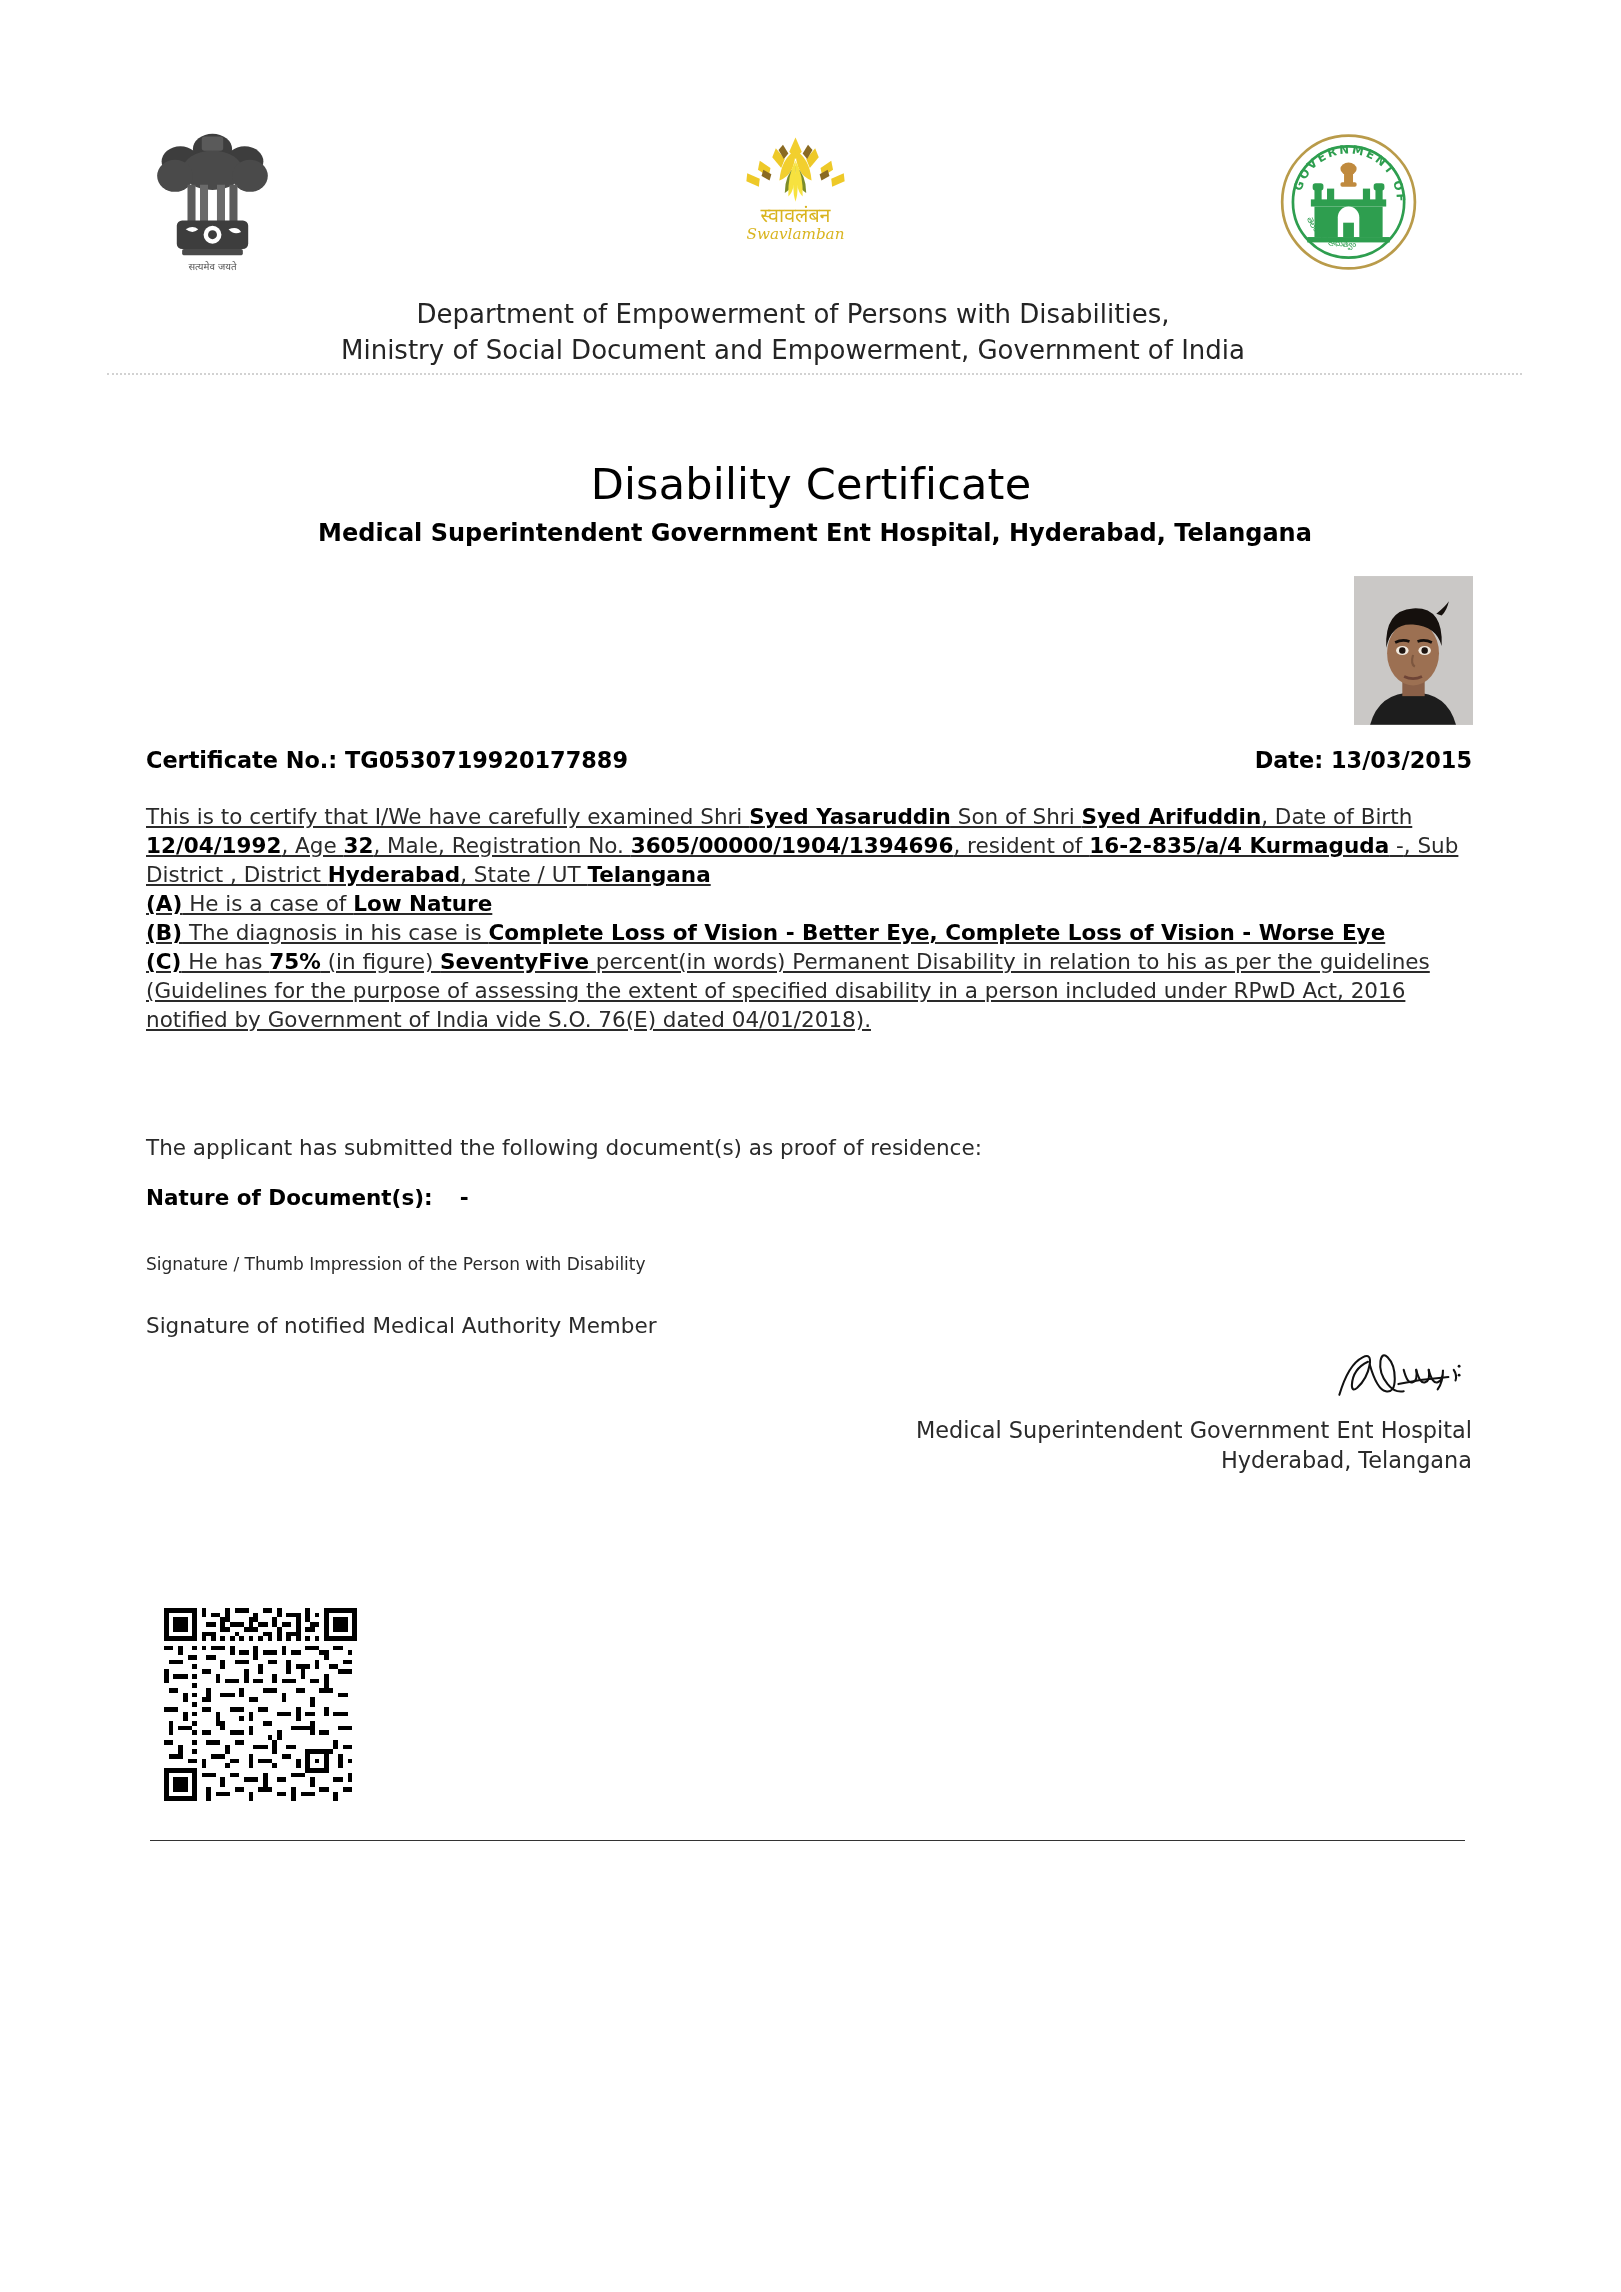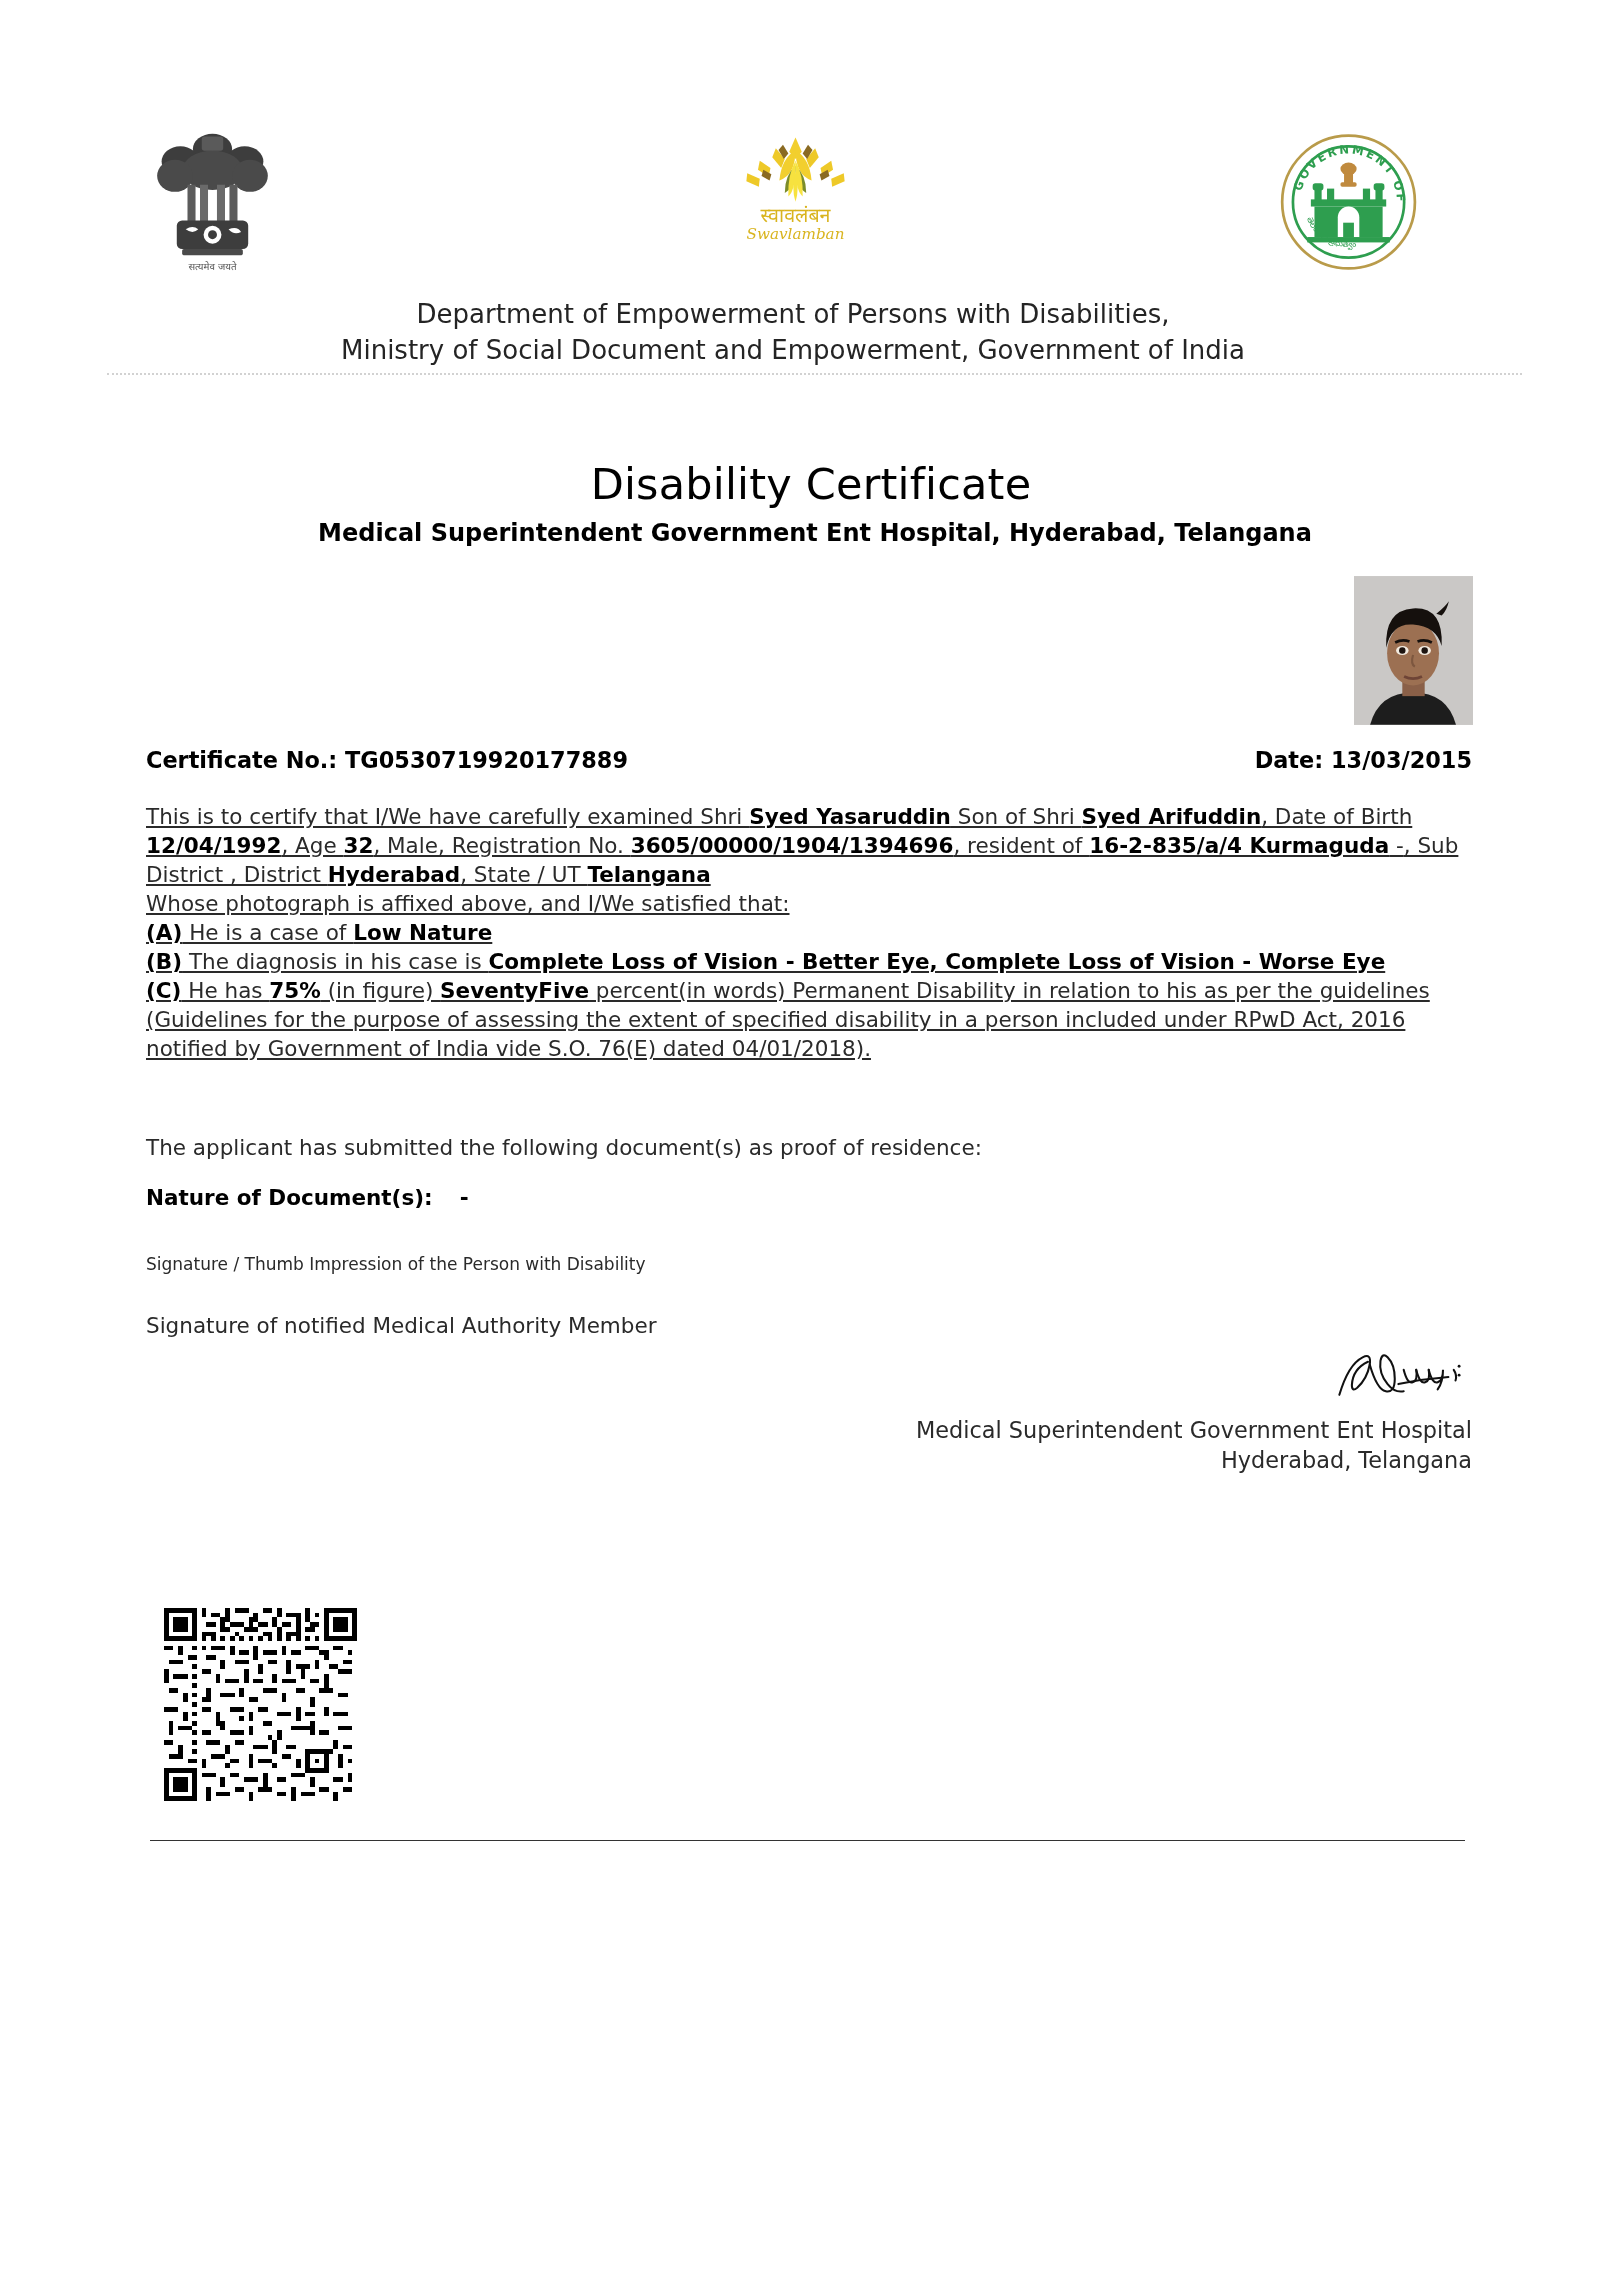--- a/index.html
+++ b/index.html
@@ -346,21 +346,20 @@
     <span>TG0530719920177889</span>
   </div>
   <div class="certdate">
     <span>Date:</span>
     <span>13/03/2015</span>
   </div>
 
   <div class="body-text">
     <p class="para"><span>This is to certify that I/We have carefully examined Shri </span><b>Syed Yasaruddin</b><span> Son of Shri </span><b>Syed Arifuddin</b><span>, Date of Birth </span><b>12/04/1992</b><span>, Age </span><b>32</b><span>, Male, Registration No. </span><b>3605/00000/1904/1394696</b><span>, resident of </span><b>16-2-835/a/4 Kurmaguda</b><span> -</span><span>, Sub District , District </span><b>Hyderabad</b><span>, State / UT </span><b>Telangana</b></p>
 
-    <p class="para">Whose photograph is affixed above, and I/We satisfied that:</p>
 
     <p class="para"><b>(A)</b><span> He is a case of  </span><b>Low Nature</b></p>
 
     <p class="para"><b>(B)</b><span> The diagnosis in his case is </span><b>Complete Loss of Vision - Better Eye, Complete Loss of Vision - Worse Eye</b></p>
 
     <p class="para"><b>(C)</b><span> He has </span><b>75%</b><span> (in figure)  </span><b>SeventyFive</b><span>  percent(in words) Permanent Disability in relation to his  as per the guidelines (Guidelines for the purpose of assessing the extent of specified disability in a person included under RPwD Act, 2016 notified by Government of India vide S.O. 76(E) dated 04/01/2018).</span></p>
   </div>
 
   <div class="docs-block">The applicant has submitted the following document(s) as proof of residence:</div>
   <div class="nature-line">

